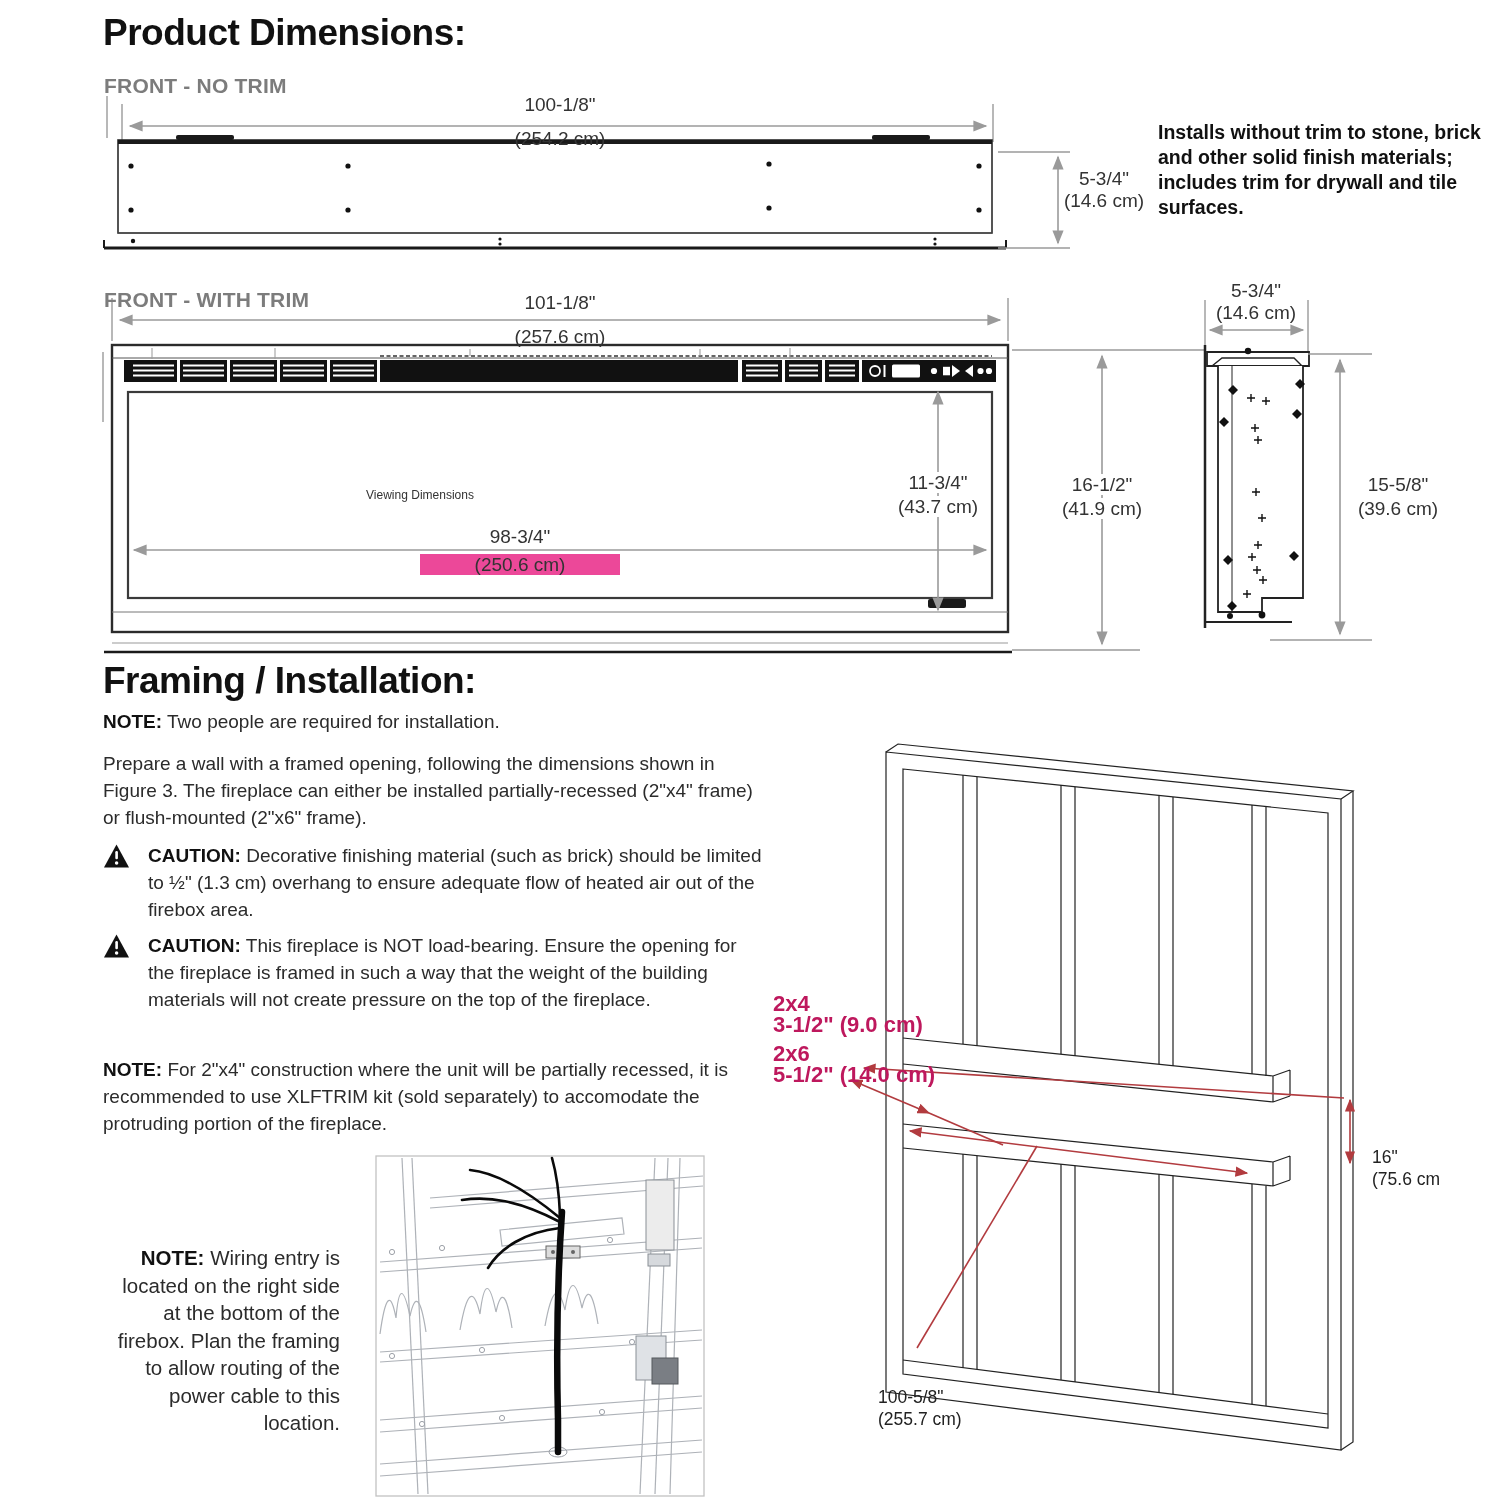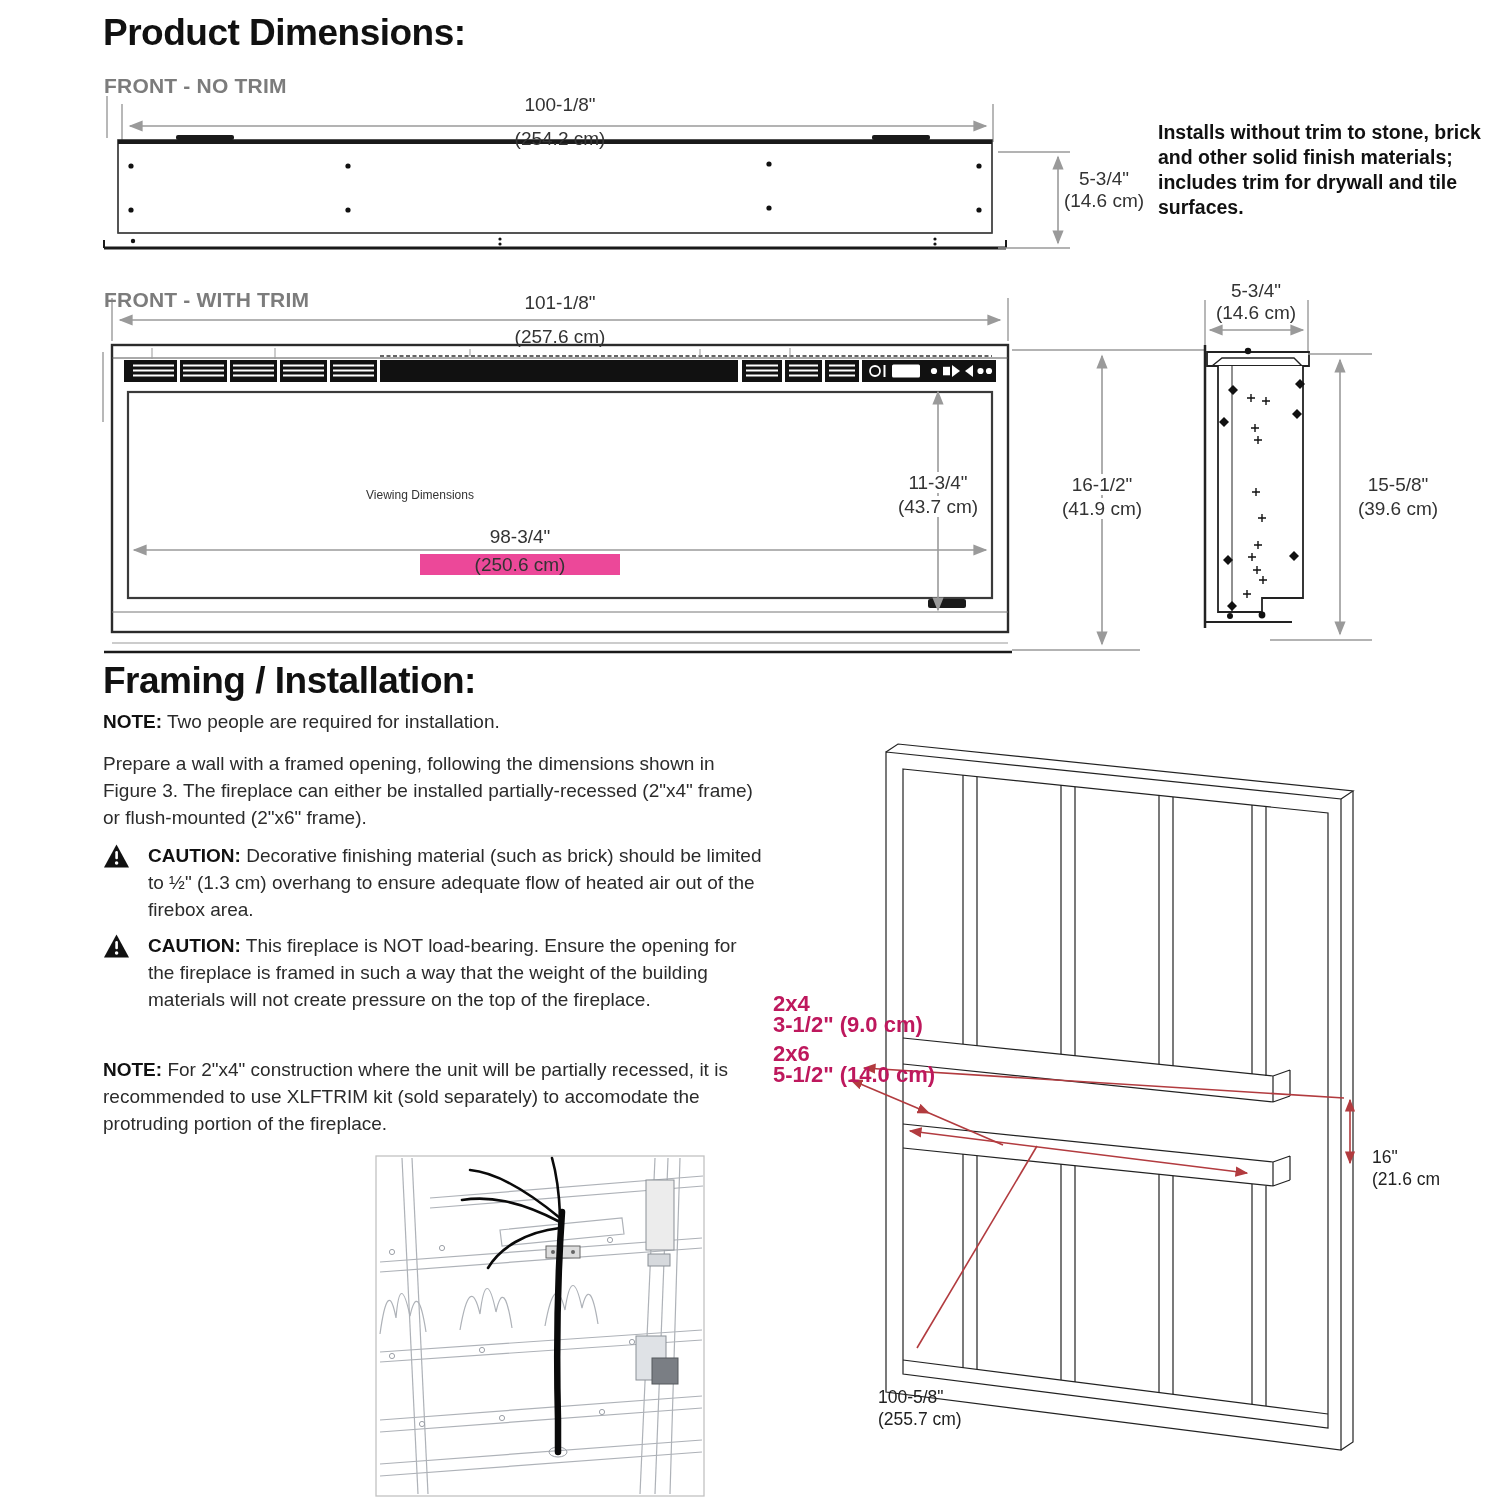--- a/index.html
+++ b/index.html
@@ -330,18 +330,22 @@
 <div class="abs body" style="left:103px;top:1056px;width:668px;">
   <b class="bold">NOTE:</b>
   <span>For 2"x4" construction where the unit will be partially recessed, it is recommended to use XLFTRIM kit (sold separately) to accomodate the protruding portion of the fireplace.</span>
 </div>
 
 <div class="framelbl" style="left:773px;top:993px;">2x4</div>
 <div class="framelbl" style="left:773px;top:1014px;">3-1/2" (9.0 cm)</div>
 <div class="framelbl" style="left:773px;top:1043px;">2x6</div>
 <div class="framelbl" style="left:773px;top:1064px;">5-1/2" (14.0 cm)</div>
 <div class="framelbl2" style="left:1372px;top:1146px;">16"</div>
-<div class="framelbl2" style="left:1372px;top:1168px;">(21.6 cm</div>
+<div class="framelbl2" style="left:1372px;top:1168px;">(75.6 cm</div>
 <div class="framelbl2" style="left:878px;top:1386px;">100-5/8"</div>
 <div class="framelbl2" style="left:878px;top:1408px;">(255.7 cm)</div>
 
+<div class="wiring" style="left:112px;top:1244px;width:228px;">
+  <b class="bold">NOTE:</b>
+  <span>Wiring entry is located on the right side at the bottom of the firebox. Plan the framing to allow routing of the power cable to this location.</span>
+</div>
 
 </div>
 
 </body></html>

